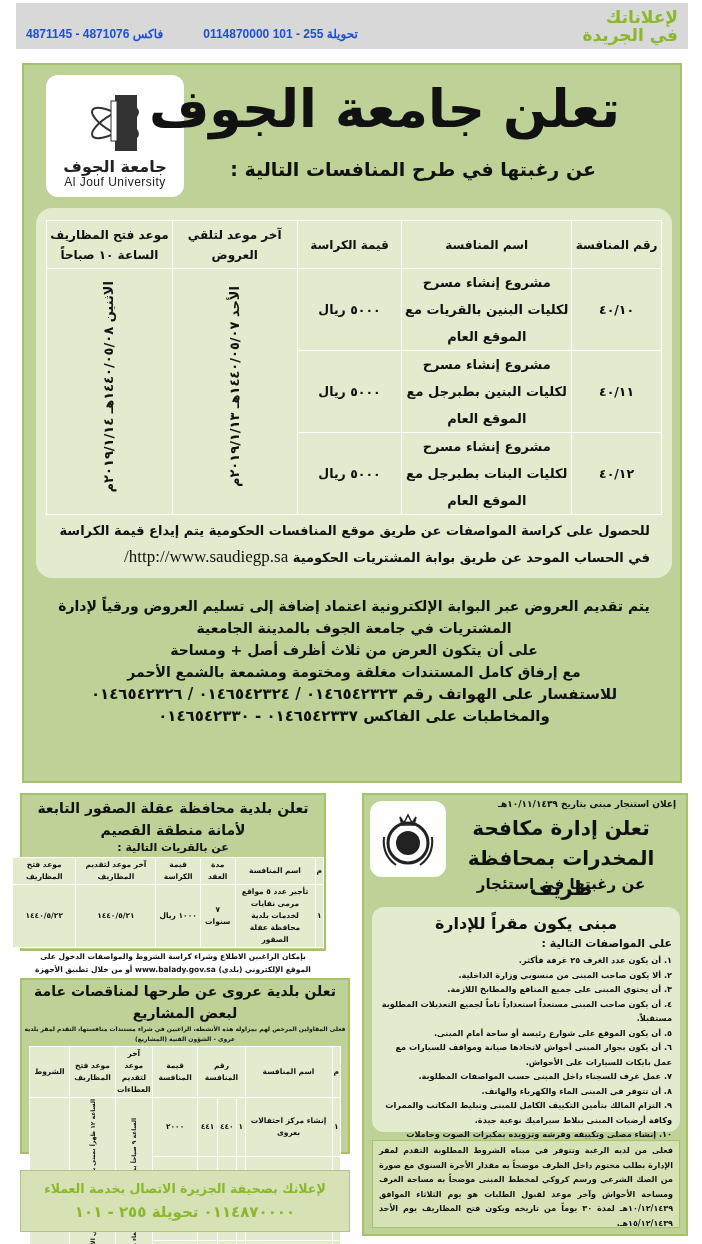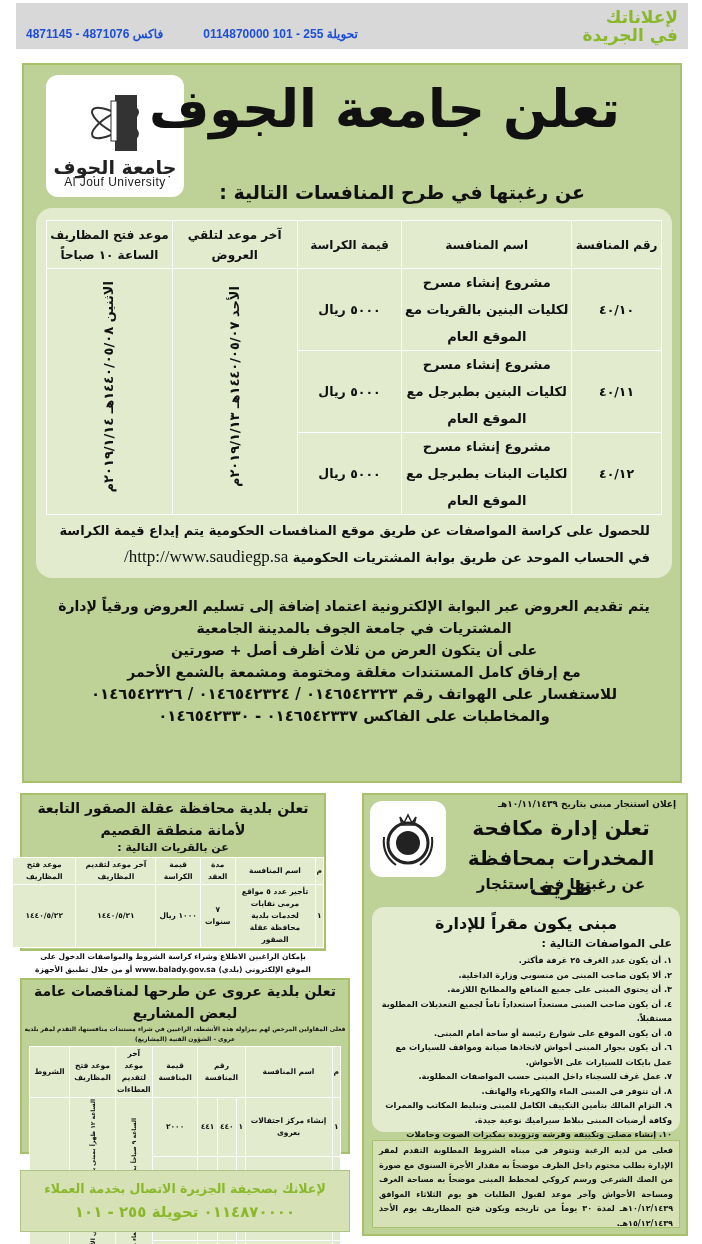--- a/index.html
+++ b/index.html
@@ -3,24 +3,24 @@
 <meta charset="utf-8">
 <style>
   * { box-sizing: border-box; margin: 0; padding: 0; }
   body { width: 702px; height: 1244px; background: #ffffff; font-family: "DejaVu Sans", sans-serif; position: relative; overflow: hidden; direction: rtl; color: #111; }
   .top-bar { position: absolute; left: 16px; top: 3px; width: 672px; height: 46px; background: #d8d8d8; display: flex; align-items: center; justify-content: space-between; padding: 0 10px; direction: ltr; }
   .top-bar .phones { font-family: "Liberation Sans", sans-serif; font-weight: bold; font-size: 12px; color: #1d4ed8; display: flex; gap: 40px; align-items: flex-end; padding-top: 16px; }
   .top-bar .brand { color: #8ab82a; font-weight: bold; font-size: 17px; line-height: 18px; text-align: right; }
   .main-ad { position: absolute; left: 22px; top: 63px; width: 660px; height: 720px; background: #bed196; border: 2px solid #a7c06a; }
   .logo-box { position: absolute; left: 22px; top: 10px; width: 138px; height: 122px; background: #fff; border-radius: 12px; display: flex; flex-direction: column; align-items: center; justify-content: flex-end; padding-bottom: 8px; }
   .logo-box .emblem { width: 60px; height: 60px; margin-bottom: 6px; position: relative; }
-  .logo-box .ar { font-size: 19px; font-weight: bold; color: #222; line-height: 16px; }
+  .logo-box .ar { font-size: 16px; font-weight: bold; color: #222; line-height: 16px; }
   .logo-box .en { font-family: "Liberation Sans", sans-serif; font-size: 12px; color: #222; direction: ltr; letter-spacing: 0.5px; }
   .main-title { position: absolute; right: 60px; top: 14px; font-size: 52px; font-weight: bold; color: #111; line-height: 60px; }
-  .main-sub { position: absolute; right: 95px; top: 92px; font-size: 19px; font-weight: bold; line-height: 24px; margin-top: 23px; }
+  .main-sub { position: absolute; right: 84px; top: 92px; font-size: 19px; font-weight: bold; line-height: 24px; }
   .table-panel { position: absolute; left: 12px; top: 143px; width: 636px; height: 370px; background: #e3ebcf; border-radius: 16px; }
   table.tenders { position: absolute; left: 10px; top: 12px; width: 616px; border-collapse: collapse; font-weight: bold; }
   table.tenders td, table.tenders th { border: 1px solid #ffffff; text-align: center; vertical-align: middle; font-size: 12.5px; line-height: 26px; }
   table.tenders th { height: 48px; line-height: 20px; font-size: 12px; }
   table.tenders td.name { font-size: 13px; line-height: 27px; height: 78px; }
   .vertical { writing-mode: vertical-rl; transform: rotate(180deg); font-size: 13px; line-height: 20px; display: inline-block; }
   .panel-note { position: absolute; right: 22px; top: 310px; width: 600px; font-size: 13px; font-weight: bold; line-height: 26px; text-align: right; }
   .panel-note .url { font-family: "Liberation Serif", serif; font-weight: normal; font-size: 17px; }
   .main-body { position: absolute; left: 20px; top: 530px; width: 620px; text-align: center; font-weight: bold; font-size: 14px; line-height: 22px; }
   .main-body .phones { font-size: 15px; }
@@ -108,21 +108,21 @@
       </table>
     <div class="panel-note">
       <div>للحصول على كراسة المواصفات عن طريق موقع المنافسات الحكومية يتم إيداع قيمة الكراسة</div>
       <div><span>في الحساب الموحد عن طريق بوابة المشتريات الحكومية</span> <span class="url">http://www.saudiegp.sa/</span></div>
     </div>
   </div>
 
   <div class="main-body">
     <div>يتم تقديم العروض عبر البوابة الإلكترونية اعتماد إضافة إلى تسليم العروض ورقياً لإدارة</div>
     <div>المشتريات في جامعة الجوف بالمدينة الجامعية</div>
-    <div>على أن يتكون العرض من ثلاث أظرف أصل + صورتين</div>
+    <div>على أن يتكون العرض من ثلاث أظرف أصل + ومساحة</div>
     <div>مع إرفاق كامل المستندات مغلقة ومختومة ومشمعة بالشمع الأحمر</div>
     <div class="phones">للاستفسار على الهواتف رقم ٠١٤٦٥٤٢٣٢٣ / ٠١٤٦٥٤٢٣٢٤ / ٠١٤٦٥٤٢٣٢٦</div>
     <div class="phones">والمخاطبات على الفاكس ٠١٤٦٥٤٢٣٣٧ - ٠١٤٦٥٤٢٣٣٠</div>
   </div>
 </div>
 
 <div class="drug-ad">
   <div class="drug-logo">
     <svg width="64" height="64" viewBox="0 0 64 64">
       <circle cx="32" cy="36" r="20" fill="none" stroke="#222" stroke-width="3"></circle>

